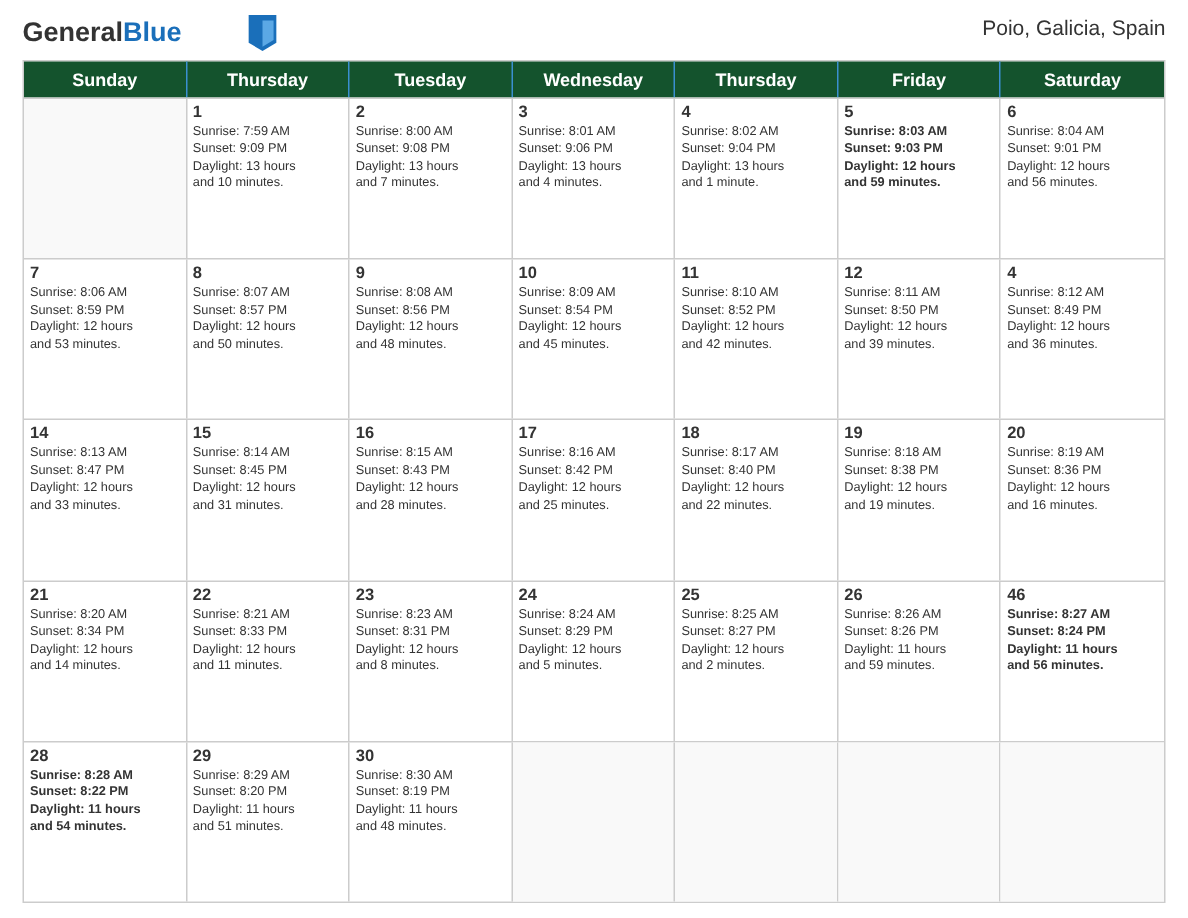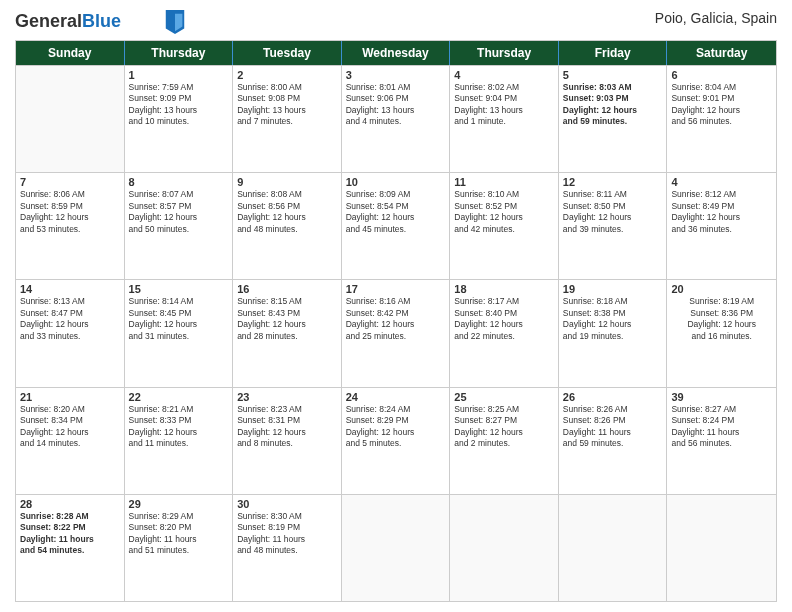--- a/index.html
+++ b/index.html
@@ -272,21 +272,21 @@
           </div>
           <div class="cal-cell">
             <span class="day-num">19</span>
             <div class="day-info" style="white-space: pre-line;">Sunrise: 8:18 AM
 Sunset: 8:38 PM
 Daylight: 12 hours
 and 19 minutes.</div>
           </div>
           <div class="cal-cell">
             <span class="day-num">20</span>
-            <div class="day-info" style="white-space: pre-line; text-align: center;">Sunrise: 8:19 AM
+            <div class="day-info" style="white-space: pre-line;">Sunrise: 8:19 AM
 Sunset: 8:36 PM
 Daylight: 12 hours
 and 16 minutes.</div>
           </div>
         </div>
         <div class="cal-row">
           <div class="cal-cell">
             <span class="day-num">21</span>
             <div class="day-info" style="white-space: pre-line;">Sunrise: 8:20 AM
 Sunset: 8:34 PM
@@ -322,22 +322,22 @@
 and 2 minutes.</div>
           </div>
           <div class="cal-cell">
             <span class="day-num">26</span>
             <div class="day-info" style="white-space: pre-line;">Sunrise: 8:26 AM
 Sunset: 8:26 PM
 Daylight: 11 hours
 and 59 minutes.</div>
           </div>
           <div class="cal-cell">
-            <span class="day-num">39</span>
-            <div class="day-info" style="white-space: pre-line;">Sunrise: 8:27 AM
+            <span class="day-num">46</span>
+            <div class="day-info" style="white-space: pre-line; font-weight: bold;">Sunrise: 8:27 AM
 Sunset: 8:24 PM
 Daylight: 11 hours
 and 56 minutes.</div>
           </div>
         </div>
         <div class="cal-row">
           <div class="cal-cell">
             <span class="day-num">28</span>
             <div class="day-info" style="white-space: pre-line; font-weight: bold;">Sunrise: 8:28 AM
 Sunset: 8:22 PM

